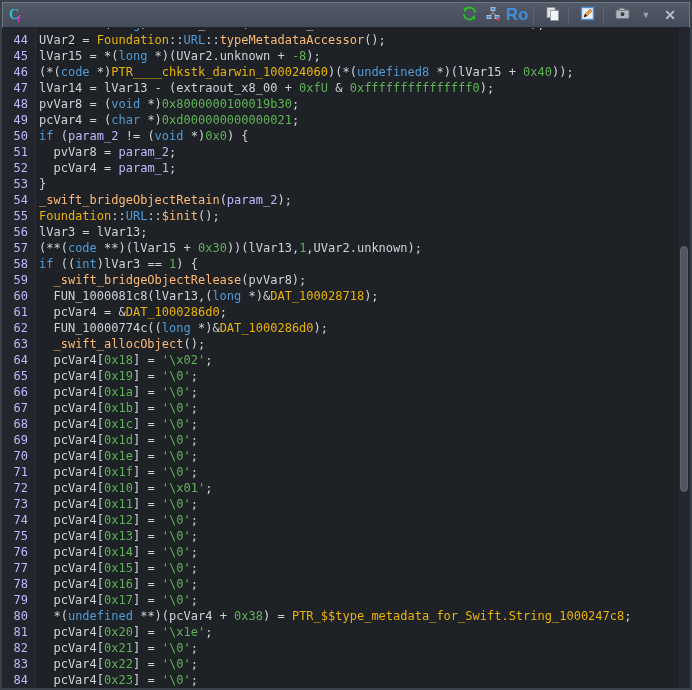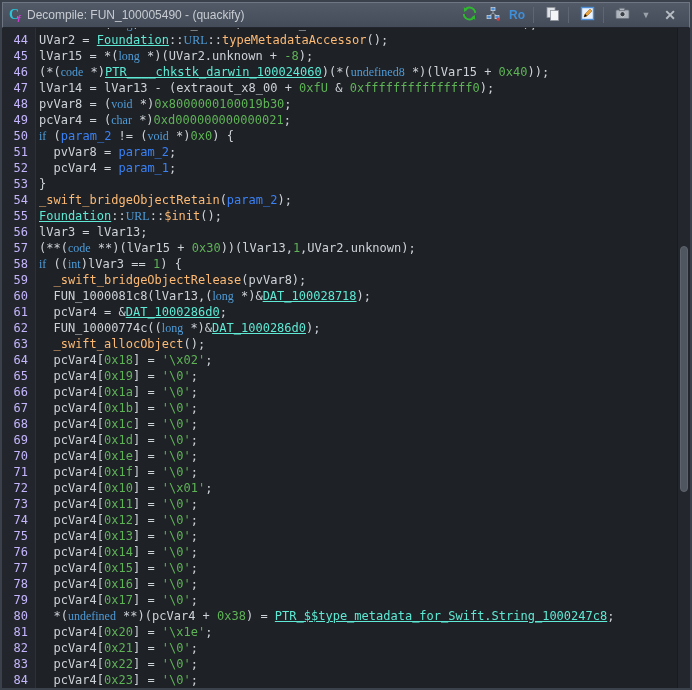--- a/index.html
+++ b/index.html
@@ -24,21 +24,21 @@
   .cf-icon .c { color:#2bc3d9; font-size:14px; font-family:"Liberation Serif",serif; }
   .cf-icon .f { color:#cf3fd2; font-size:9px; font-style:italic; position:relative; top:3px; left:-2px; }
   .title-text { white-space:nowrap; overflow:hidden; }
   .tb-spacer { flex:1; }
   .tb-btn {
     width:22px; height:20px; margin-left:2px;
     display:flex; align-items:center; justify-content:center;
     cursor:default; border-radius:2px;
   }
   .tb-sep { width:1px; height:16px; background:#343a45; border-right:1px solid #5e6673; margin:0 5px; }
-  .ro-label { color:#3f8fd9; font-weight:bold; font-size:12px; }
+  .ro-label { color:#3f8fd9; font-weight:bold; font-size:17px; }
   .chev { color:#9aa1aa; font-size:9px; }
   .xclose { color:#b7bcc3; font-size:14px; font-weight:bold; }
   
   .codearea {
     flex:1; position:relative; overflow:hidden;
     background:#1e2126;
   }
   .lines {
     position:absolute; left:0; right:13px; top:-12px;
     font-family:"DejaVu Sans Mono", monospace;
@@ -46,45 +46,44 @@
     white-space:pre;
   }
   .code-line { display:flex; height:16px; }
   .ln {
     flex:0 0 34px; width:34px; text-align:right;
     padding-right:7px; color:#c4b5fd;
     background:#22262c; border-right:1px solid #2c3138;
   }
   .src { padding-left:3px; }
   .tk-d { color:#ced3d9; }
-  .tk-t { color:#4f9cd8;font-family:Liberation Serif, serif; }
+  .tk-t { color:#4f9cd8; }
   .tk-n { color:#5fb357; }
-  .tk-g { color:#5eead4;text-decoration:underline; }
+  .tk-g { color:#eab308; }
   .tk-f { color:#fdba74; }
-  .tk-p { color:#3b82f6; }
+  .tk-p { color:#c4b5fd; }
   
   .scrollbar {
     position:absolute; top:0; right:0; bottom:0; width:13px;
     background:#23272d; border-left:1px solid #181b1f;
   }
   .thumb {
     position:absolute; left:2px; width:8px;
     top:218px; height:246px;
     background:#4f565f; border-radius:4px;
     border:1px solid #5c636d;
   }
 </style>
 </head>
 <body>
 
 <div class="window">
 
   <div class="titlebar">
     <span class="cf-icon"><span class="c">C</span><span class="f">f</span></span>
-    <span class="title-text">Decompile: FUN_100005490 - (quackify)</span>
     <span class="tb-spacer"></span>
 
     <span class="tb-btn">
       <span>
         <svg width="15" height="15" viewBox="0 0 14 14">
           <path d="M12.3 6.5a5.3 5.3 0 0 0-9.2-3.3" fill="none" stroke="#2fb92f" stroke-width="1.8"></path>
           <polygon points="1.6,1.2 5.4,3.2 2.1,5.6" fill="#2fb92f"></polygon>
           <path d="M1.7 7.5a5.3 5.3 0 0 0 9.2 3.3" fill="none" stroke="#2fb92f" stroke-width="1.8"></path>
           <polygon points="12.4,12.8 8.6,10.8 11.9,8.4" fill="#2fb92f"></polygon>
         </svg>

